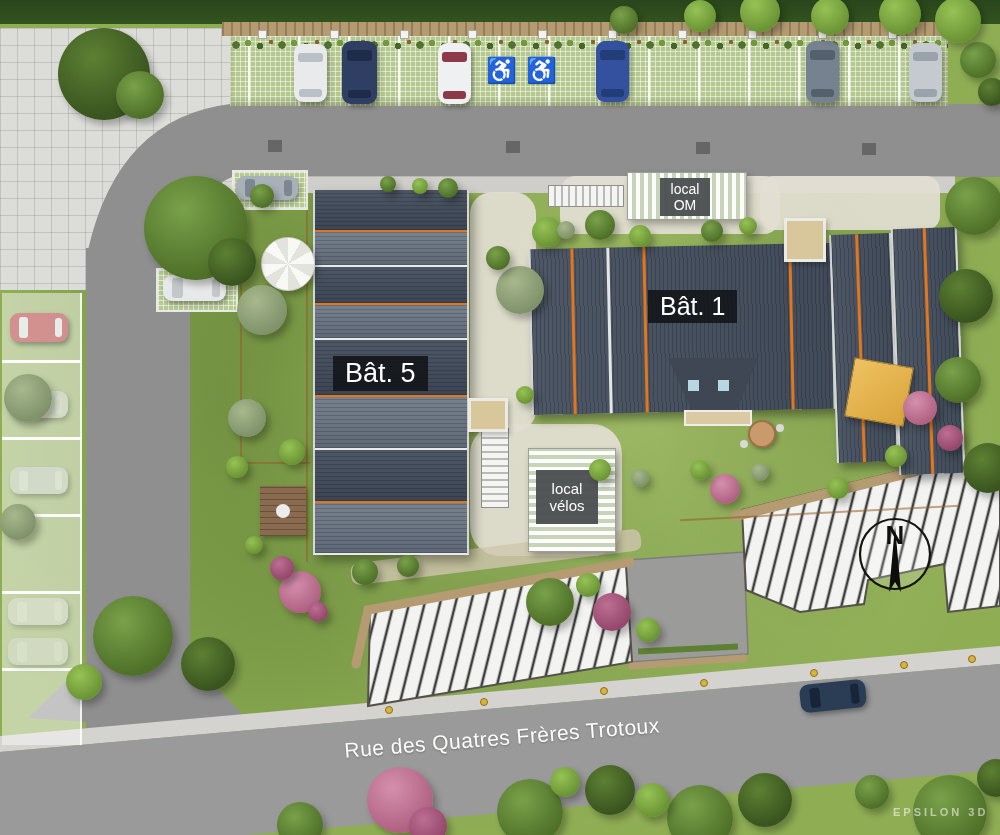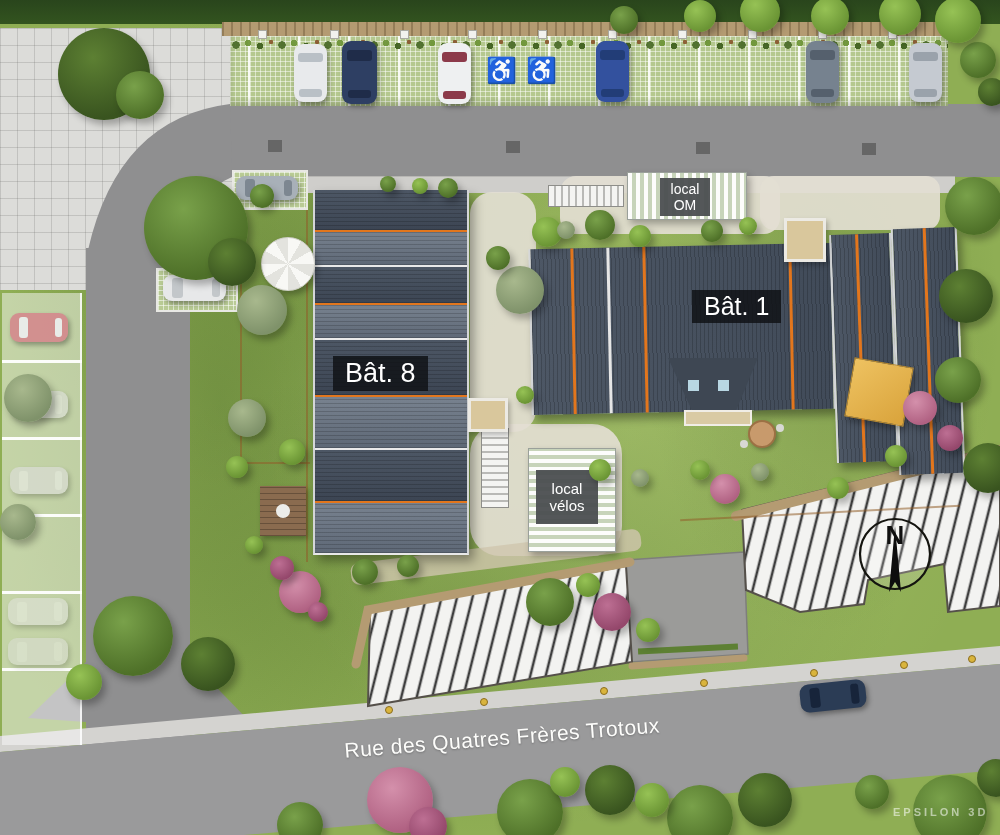--- a/index.html
+++ b/index.html
@@ -346,22 +346,22 @@
       <div class="tree" style="left: 701px; top: 220px; width: 22px; height: 22px; background: radial-gradient(circle at 38% 32%, rgb(121, 161, 74), rgb(78, 112, 40) 72%);"></div>
       <div class="tree" style="left: 739px; top: 217px; width: 18px; height: 18px; background: radial-gradient(circle at 38% 32%, rgb(150, 194, 85), rgb(106, 148, 52) 72%);"></div>
       <div class="tree" style="left: 516px; top: 386px; width: 18px; height: 18px; background: radial-gradient(circle at 38% 32%, rgb(150, 194, 85), rgb(106, 148, 52) 72%);"></div>
       <div class="tree" style="left: 245px; top: 536px; width: 18px; height: 18px; background: radial-gradient(circle at 38% 32%, rgb(150, 194, 85), rgb(106, 148, 52) 72%);"></div>
       <div class="tree" style="left: 438px; top: 178px; width: 20px; height: 20px; background: radial-gradient(circle at 38% 32%, rgb(121, 161, 74), rgb(78, 112, 40) 72%);"></div>
       <div class="tree" style="left: 412px; top: 178px; width: 16px; height: 16px; background: radial-gradient(circle at 38% 32%, rgb(150, 194, 85), rgb(106, 148, 52) 72%);"></div>
       <div class="tree" style="left: 380px; top: 176px; width: 16px; height: 16px; background: radial-gradient(circle at 38% 32%, rgb(121, 161, 74), rgb(78, 112, 40) 72%);"></div>
       <div class="tree" style="left: 250px; top: 184px; width: 24px; height: 24px; background: radial-gradient(circle at 38% 32%, rgb(121, 161, 74), rgb(78, 112, 40) 72%);"></div>
     </div>
 
-  <div class="badge" style="left:333px;top:356px;font-size:27px;">Bât. 8</div>
-  <div class="badge" style="left:692px;top:290px;font-size:25px;">Bât. 1</div>
+  <div class="badge" style="left:333px;top:356px;font-size:27px;">Bât. 5</div>
+  <div class="badge" style="left:648px;top:290px;font-size:25px;">Bât. 1</div>
   <div class="street-label" style="left:344px;top:726px;">Rue des Quatres Frères Trotoux</div>
 
   <svg class="abs" style="left:850px;top:510px;" width="90" height="90">
     <circle cx="45" cy="44" r="35" fill="rgba(255,255,255,.18)" stroke="#14140f" stroke-width="2.2"></circle>
     <text x="45" y="34" text-anchor="middle" font-size="26" font-weight="bold" fill="#101010" font-family="Liberation Sans, sans-serif">N</text>
     <polygon points="45,16 51,82 45,72 39,82" fill="#0d0d0d"></polygon>
   </svg>
 
   <div class="watermark" style="left:893px;top:806px;">EPSILON 3D</div>
 </div>

